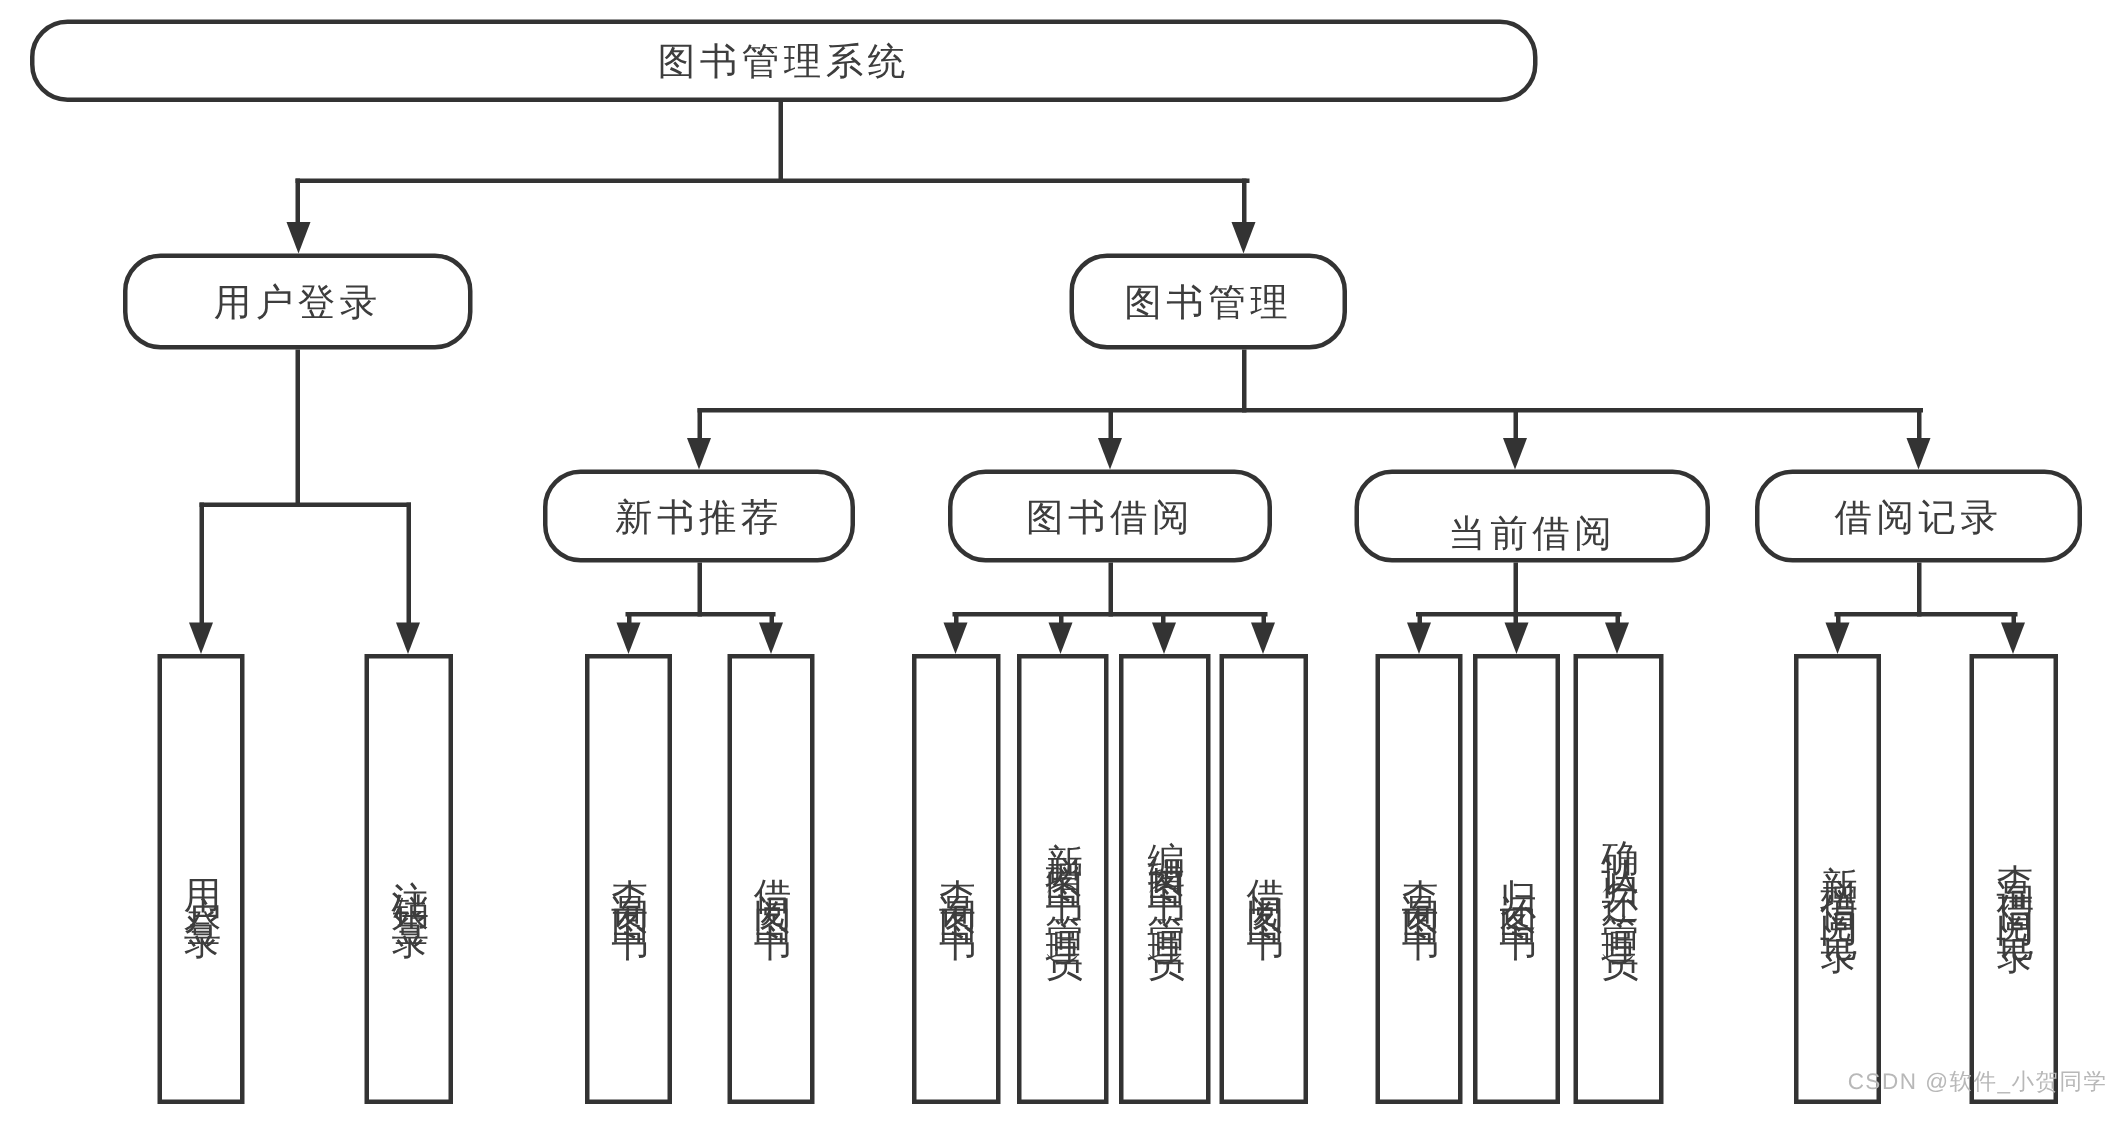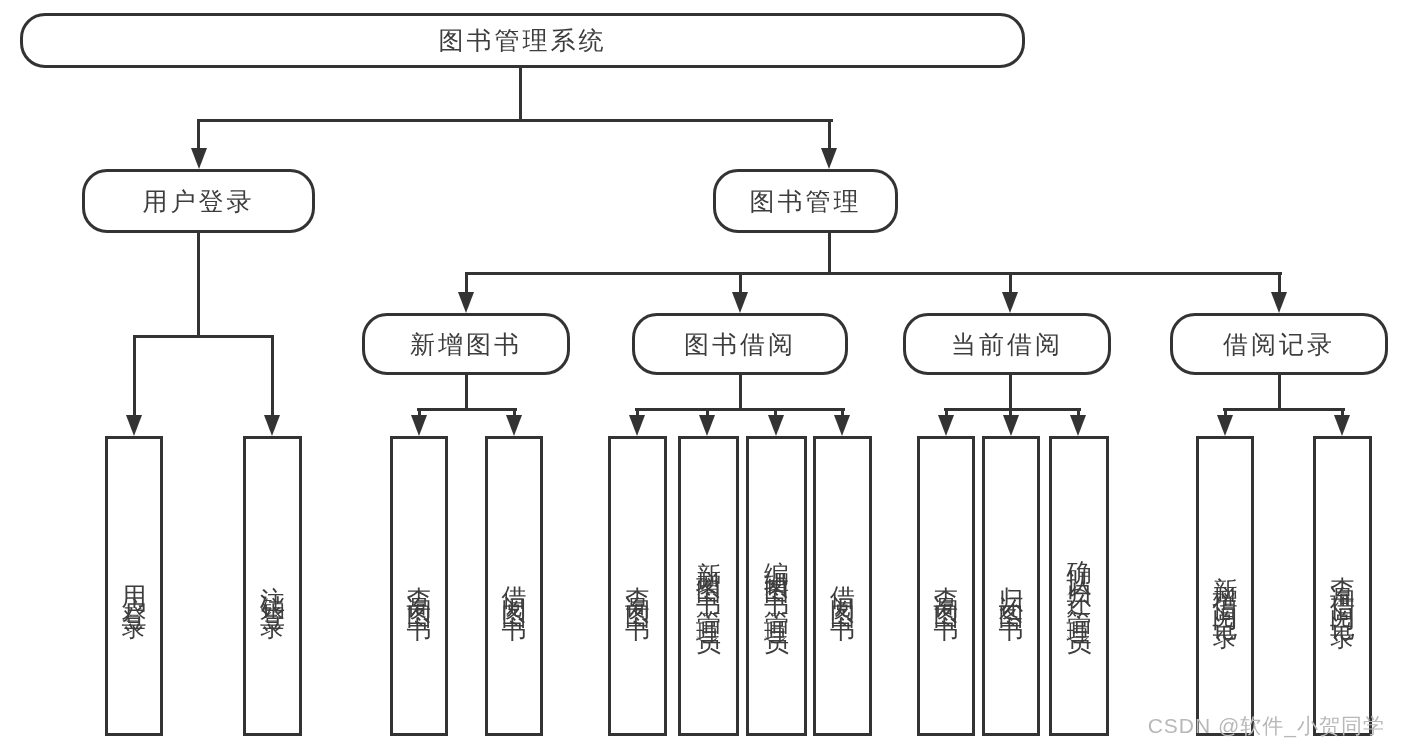--- a/index.html
+++ b/index.html
@@ -35,22 +35,22 @@
   }
   .line{position:absolute;background:var(--line);}
   .arrow{
     position:absolute;width:0;height:0;
     border-left:8px solid transparent;
     border-right:8px solid transparent;
     border-top:21px solid var(--line);
   }
   .watermark{
     position:absolute;
-    right:20px;top:712px;
-    font-size:21px;
+    right:0;top:712px;
+    font-size:15px;
     color:var(--watermark);
     letter-spacing:1px;
     white-space:nowrap;
     z-index:5;
   }
 </style>
 </head>
 <body>
 
 <div id="stage">
@@ -85,26 +85,26 @@
   <div class="line" style="left:465px;top:272px;width:3px;height:23px;"></div>
   <div class="line" style="left:739px;top:272px;width:3px;height:23px;"></div>
   <div class="line" style="left:1009px;top:272px;width:3px;height:23px;"></div>
   <div class="line" style="left:1278px;top:272px;width:3px;height:23px;"></div>
   <div class="arrow" style="left:458px;top:292px;"></div>
   <div class="arrow" style="left:732px;top:292px;"></div>
   <div class="arrow" style="left:1002px;top:292px;"></div>
   <div class="arrow" style="left:1271px;top:292px;"></div>
 
   <div class="box hbox" style="left:362px;top:313px;width:208px;height:62px;">
-    <span>新增图书</span>
+    <span>新书推荐</span>
   </div>
   <div class="box hbox" style="left:632px;top:313px;width:216px;height:62px;text-align:right;">
     <span>图书借阅</span>
   </div>
-  <div class="box hbox" style="left:903px;top:313px;width:208px;height:62px;">
+  <div class="box hbox" style="left:903px;top:313px;width:237px;height:62px;align-items:flex-end;">
     <span>当前借阅</span>
   </div>
   <div class="box hbox" style="left:1170px;top:313px;width:218px;height:62px;">
     <span>借阅记录</span>
   </div>
 
   <div class="line" style="left:465px;top:375px;width:3px;height:36px;"></div>
   <div class="line" style="left:417px;top:408px;width:100px;height:3px;"></div>
   <div class="line" style="left:418px;top:408px;width:3px;height:10px;"></div>
   <div class="line" style="left:513px;top:408px;width:3px;height:10px;"></div>

